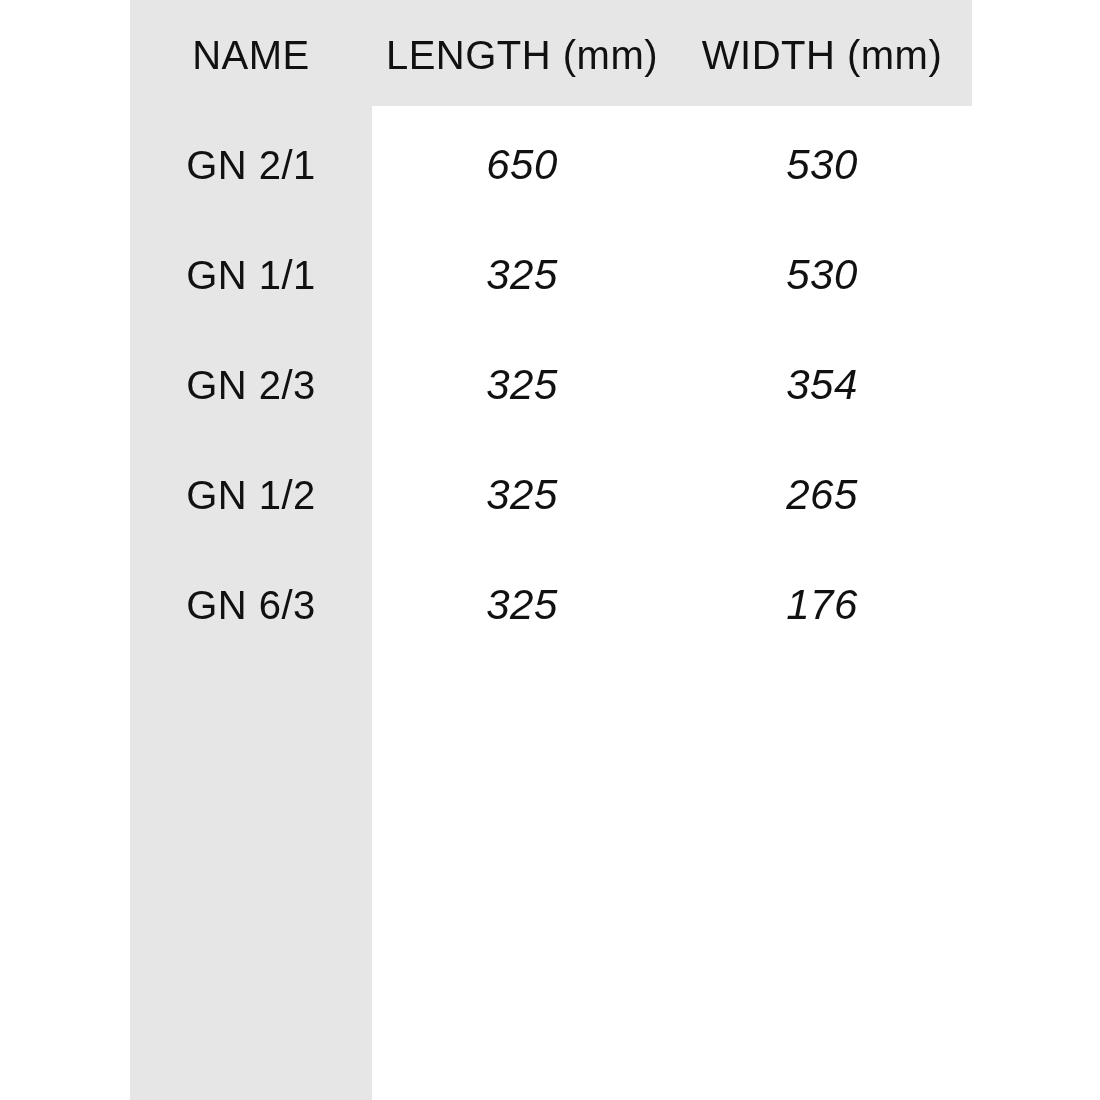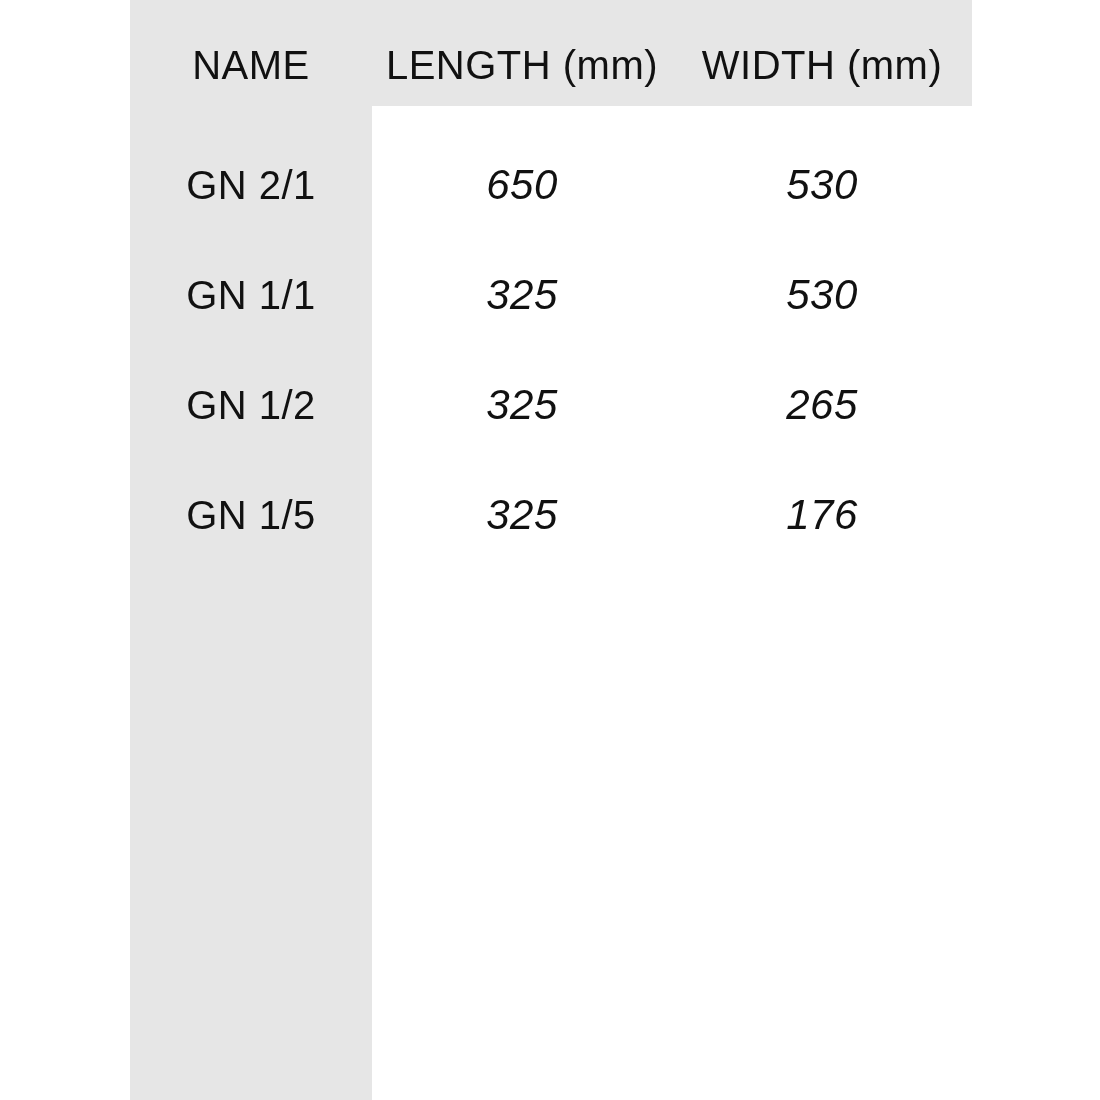--- a/index.html
+++ b/index.html
@@ -49,21 +49,21 @@
     border-collapse: collapse;
     table-layout: fixed;
   }
 
   table.spec col.c-name  { width: 242px; }
   table.spec col.c-len   { width: 300px; }
   table.spec col.c-wid   { width: 300px; }
 
   table.spec th,
   table.spec td {
-    padding: 12px;
+    padding: 2px;
     margin: 0;
     text-align: center;
     vertical-align: middle;
     border: none;
   }
 
   table.spec thead th {
     height: 106px;
     font-size: 40px;
     font-weight: 400;
@@ -117,25 +117,30 @@
         <td class="name-cell">GN 2/1</td>
         <td class="val-cell">650</td>
         <td class="val-cell">530</td>
       </tr>
       <tr>
         <td class="name-cell">GN 1/1</td>
         <td class="val-cell">325</td>
         <td class="val-cell">530</td>
       </tr>
       <tr>
+        <td class="name-cell">GN 2/3</td>
+        <td class="val-cell">325</td>
+        <td class="val-cell">354</td>
+      </tr>
+      <tr>
         <td class="name-cell">GN 1/2</td>
         <td class="val-cell">325</td>
         <td class="val-cell">265</td>
       </tr>
       <tr>
-        <td class="name-cell">GN 1/5</td>
+        <td class="name-cell">GN 6/3</td>
         <td class="val-cell">325</td>
         <td class="val-cell">176</td>
       </tr>
     </tbody>
   </table>
 
 </div>
 
 </body></html>

